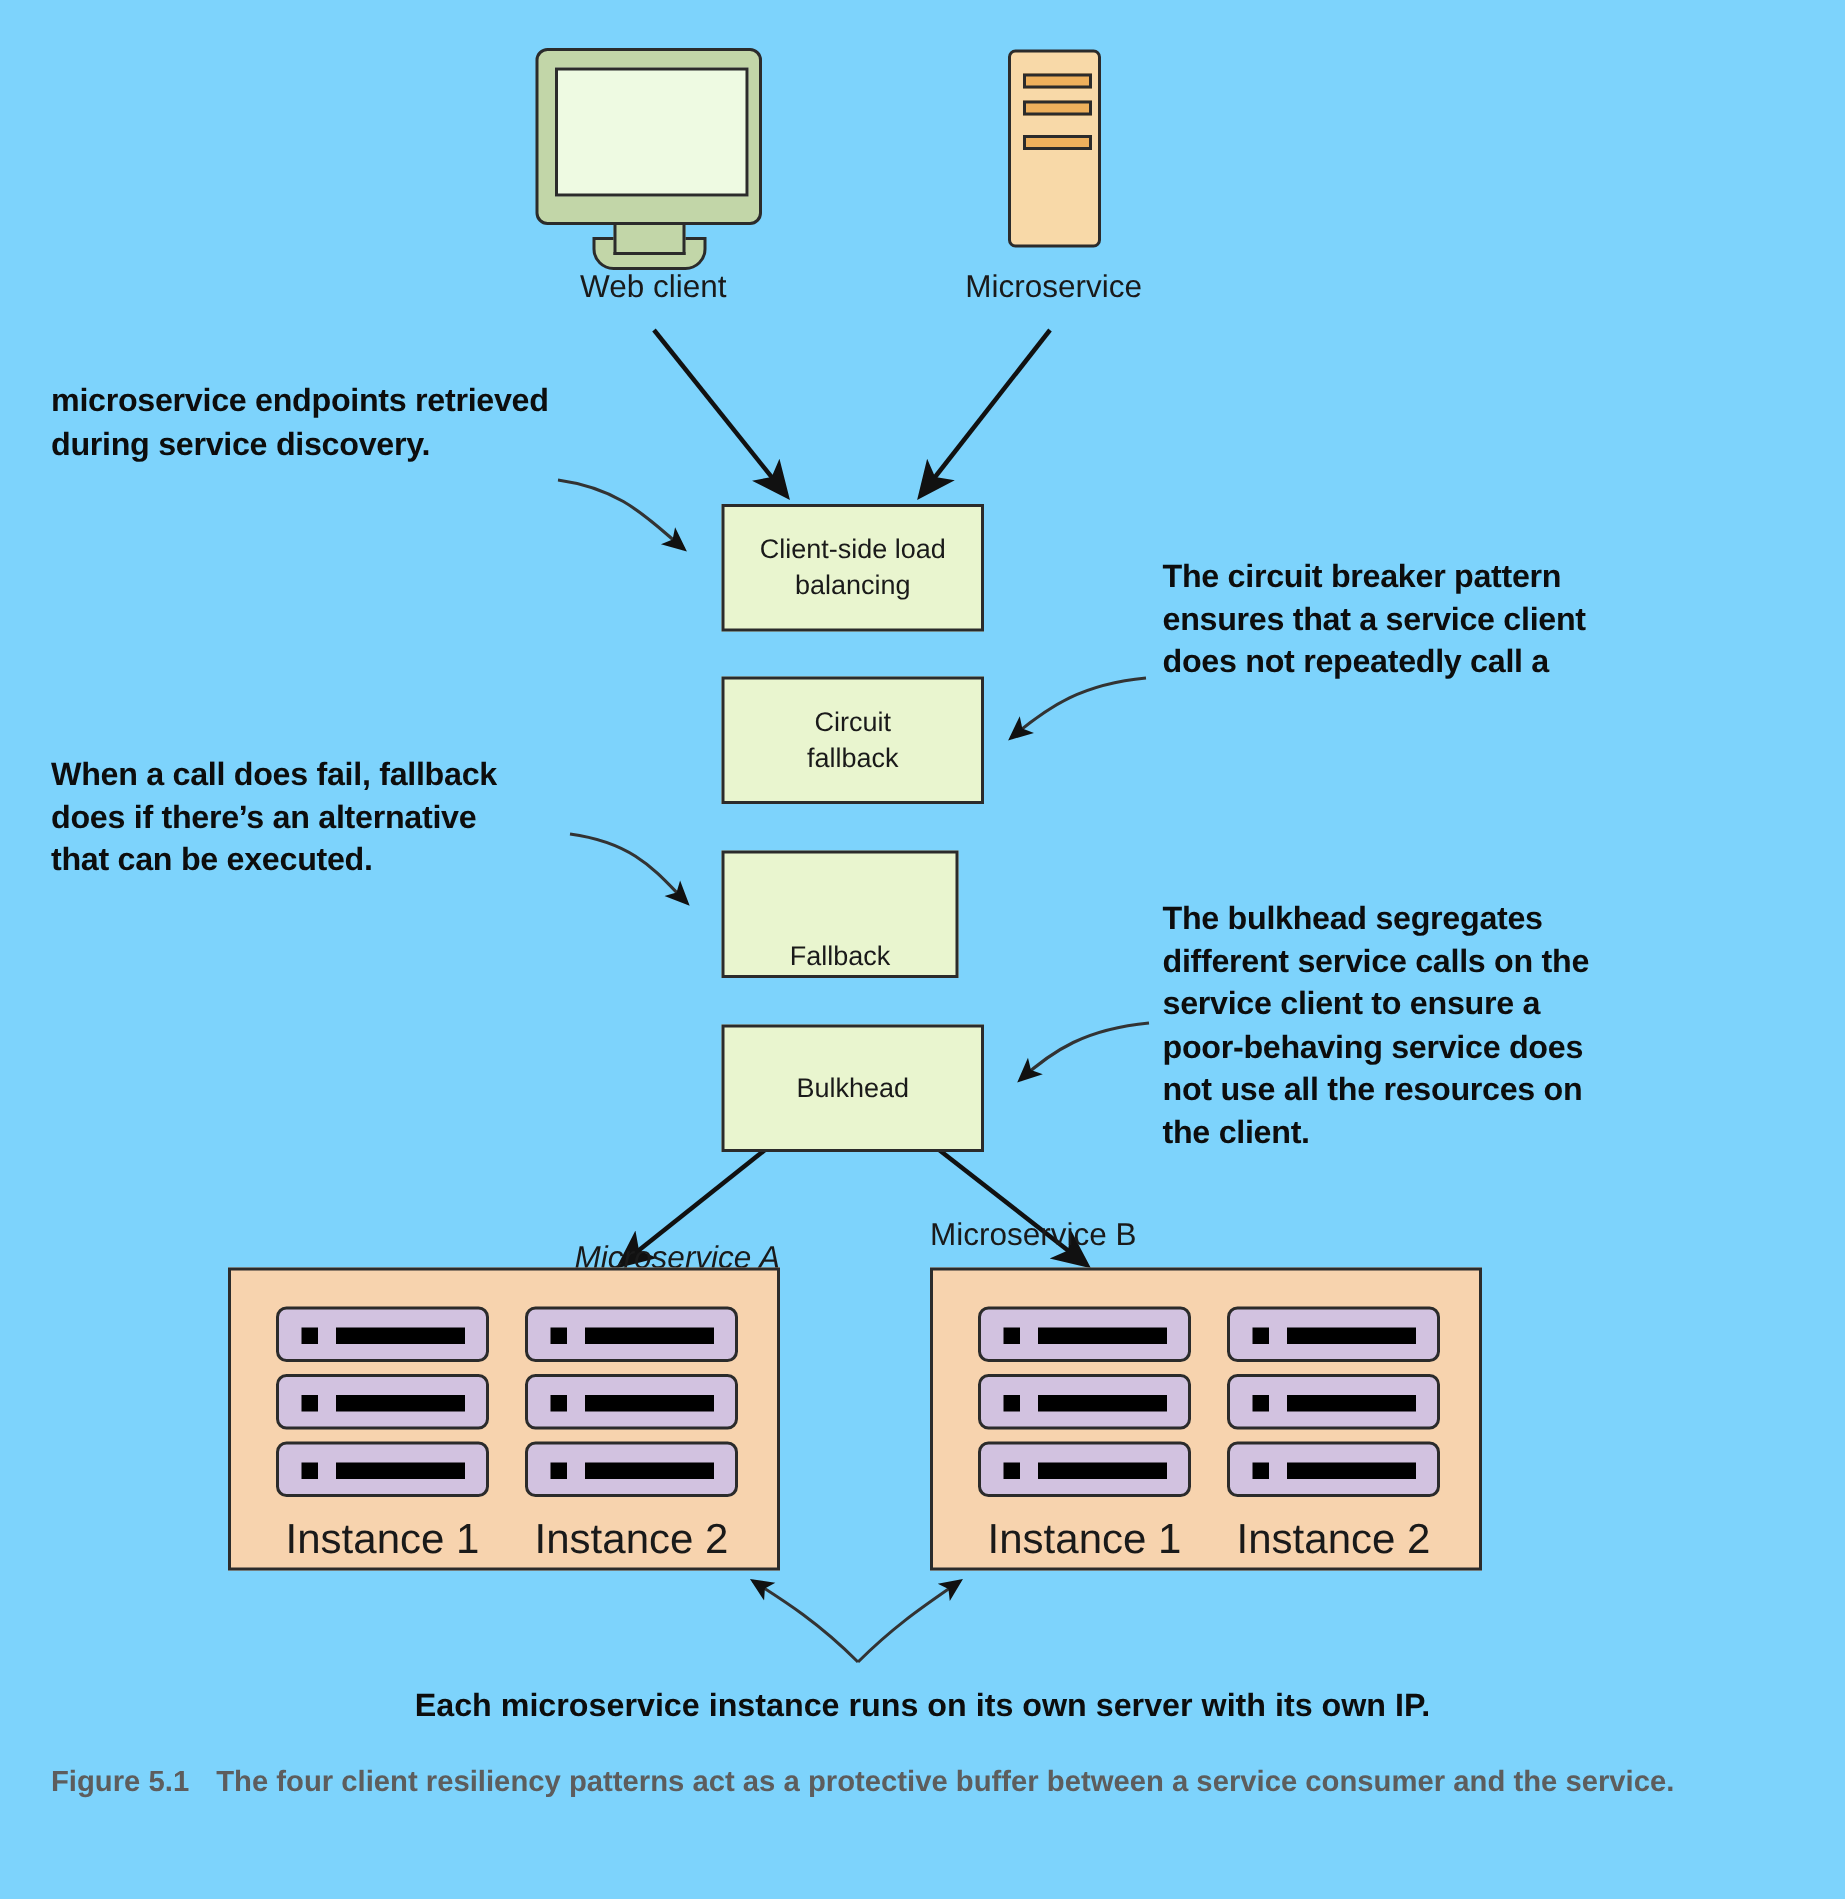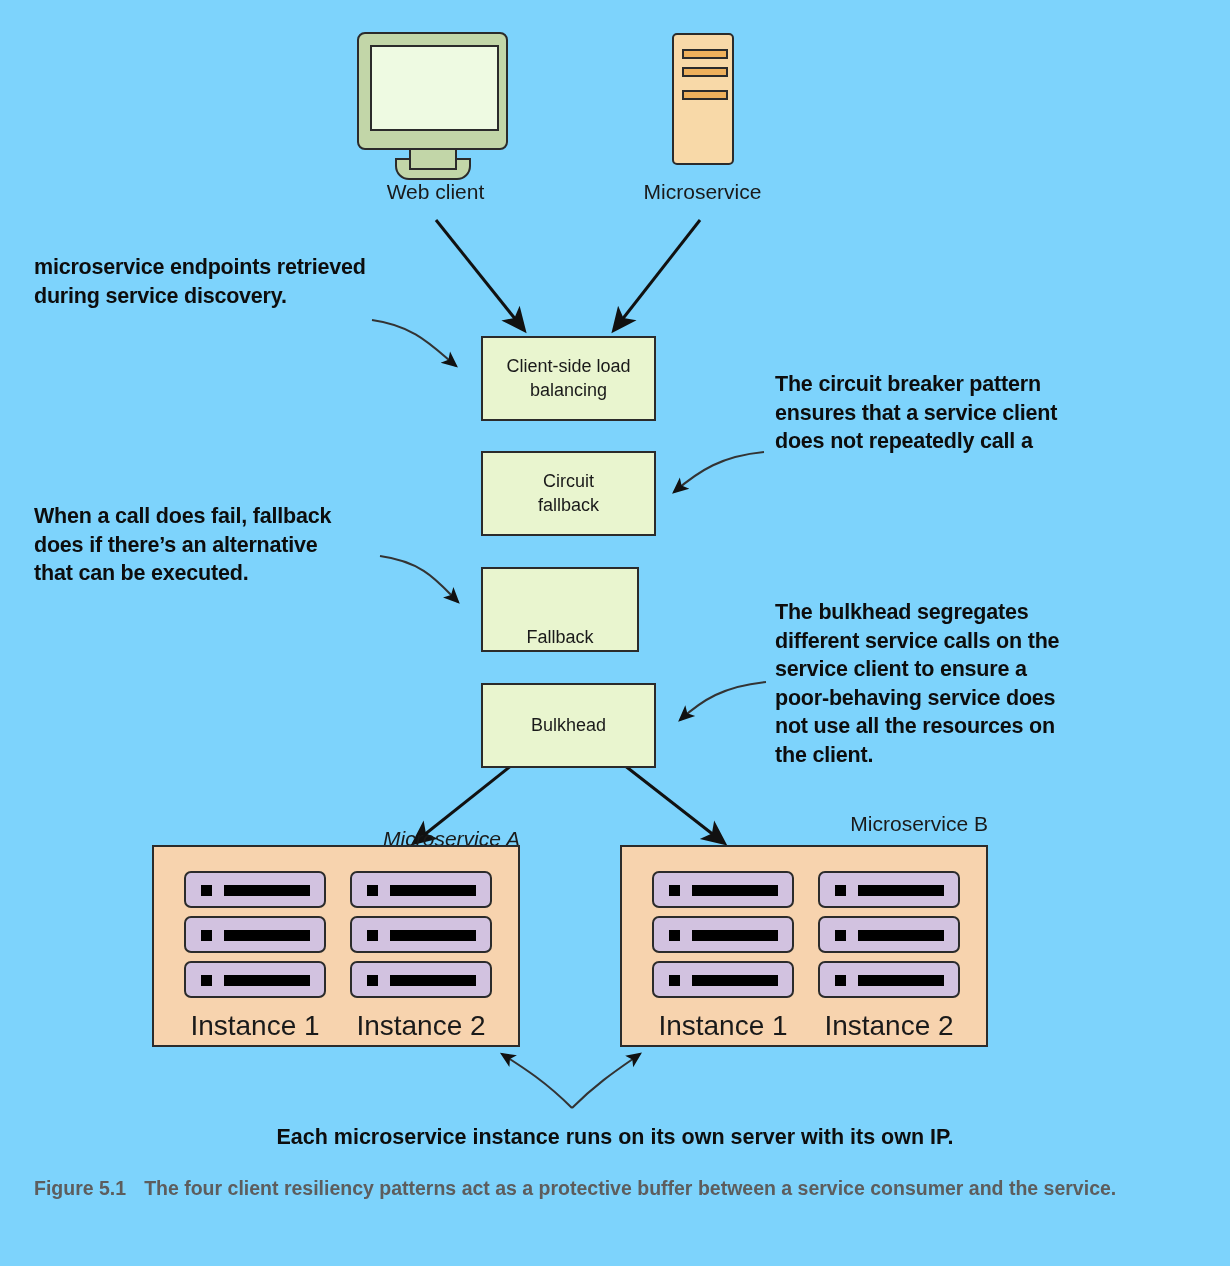--- a/index.html
+++ b/index.html
@@ -301,21 +301,21 @@
         <span class="rack-bar"></span>
       </div>
       <div class="rack">
         <span class="rack-led"></span>
         <span class="rack-bar"></span>
       </div>
     </div>
     <div class="instance-label" style="left:196px; top:163px;">Instance 2</div>
   </div>
 
-  <div class="ms-title" style="left:620px; top:812px; width:368px; text-align:right;">Microservice B</div>
+  <div class="ms-title" style="left:620px; top:812px; width:368px; text-align:left;">Microservice B</div>
   <div class="ms-panel" style="left:620px; top:845px; width:368px; height:202px;">
 
     <div class="instance-col" style="left:30px;">
       <div class="rack">
         <span class="rack-led"></span>
         <span class="rack-bar"></span>
       </div>
       <div class="rack">
         <span class="rack-led"></span>
         <span class="rack-bar"></span>

